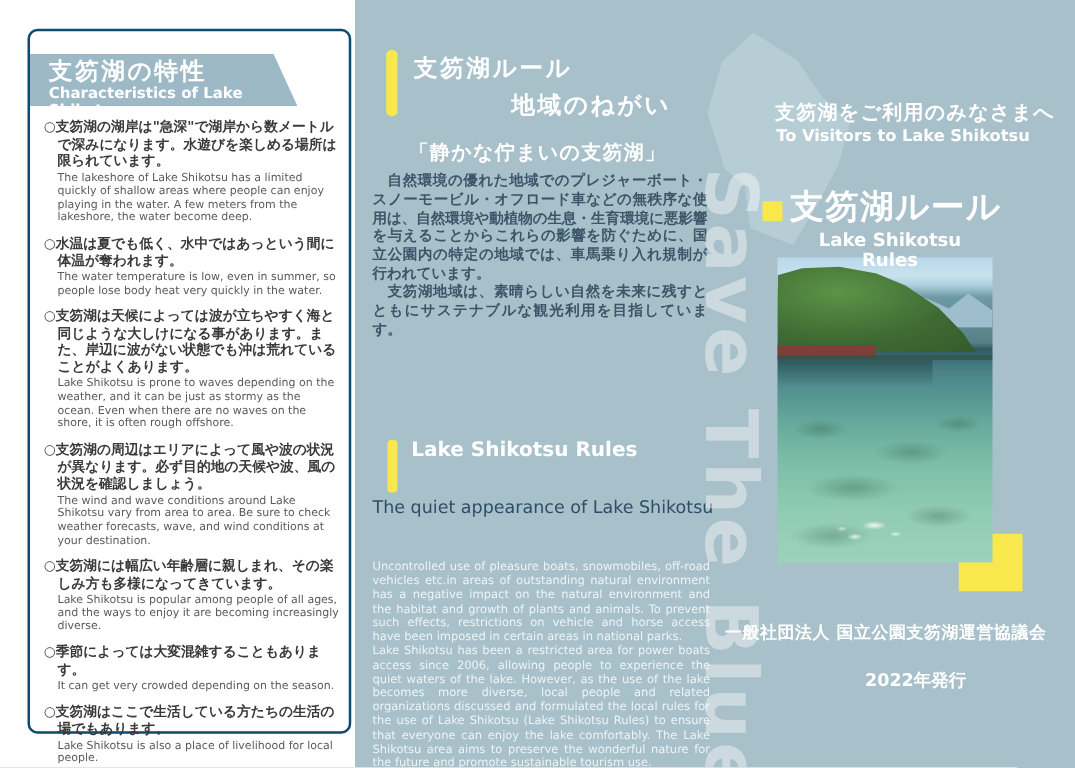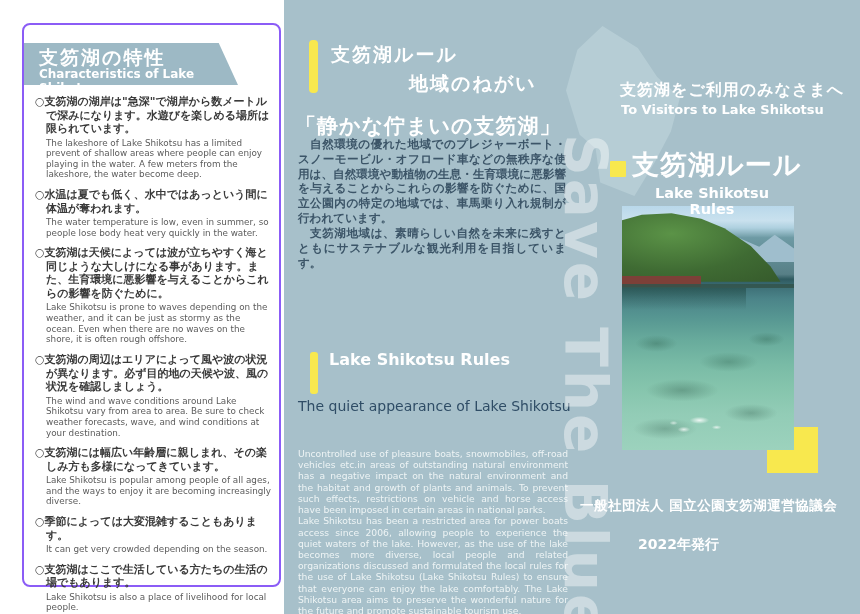--- a/index.html
+++ b/index.html
@@ -6,42 +6,42 @@
   .page{
     position:relative;width:860px;height:614px;background:#ffffff;overflow:hidden;
     font-family:"DejaVu Sans","Liberation Sans",sans-serif;
   }
   
   .blue-bg{position:absolute;left:284px;top:0;width:576px;height:614px;background:#a7c0ca;}
 
   
   .left-box{
     position:absolute;left:22px;top:23px;width:259px;height:564px;
-    border:2px solid #8b5cf6;border-radius:8px;background:#fff;box-sizing:border-box;
+    border:2px solid #0c4a6e;border-radius:8px;background:#fff;box-sizing:border-box;
   }
   .banner{
     position:absolute;left:0;top:18px;width:214px;height:42px;background:#9db9c5;
     clip-path:polygon(0 0,91% 0,100% 100%,0 100%);
     color:#fff;padding:4px 0 0 15px;box-sizing:border-box;
   }
   .banner-ja{font-size:19px;font-weight:bold;letter-spacing:2px;line-height:1.1;}
   .banner-en{font-size:12px;font-weight:bold;line-height:1.15;}
   .l-items{position:absolute;left:11px;right:8px;top:70px;}
   .l-item{margin-bottom:8px;}
   .l-ja{font-size:11px;font-weight:bold;color:#3a3a3a;line-height:1.23;margin:0 0 2px;
         text-indent:-11px;padding-left:11px;}
   .l-en{font-size:8.8px;color:#5b5b5b;line-height:1.21;margin:0;padding-left:11px;}
 
   
   .ybar{position:absolute;background:#f8e84e;border-radius:4px;}
   .m-bar-title{left:309px;top:40px;width:9px;height:53px;}
   .m-title1{position:absolute;left:331px;top:42px;font-size:19px;font-weight:bold;color:#fff;letter-spacing:2px;}
   .m-title2{position:absolute;left:409px;top:71px;font-size:19px;font-weight:bold;color:#fff;letter-spacing:2px;}
-  .m-subtitle{position:absolute;left:295px;top:112px;width:270px;text-align:left;
-              font-size:21px;font-weight:bold;color:#fff;letter-spacing:1px;}
+  .m-subtitle{position:absolute;left:295px;top:112px;width:270px;text-align:center;
+              font-size:16px;font-weight:bold;color:#fff;letter-spacing:1px;}
   .m-body-ja{position:absolute;left:298px;top:137px;width:268px;
              font-size:11.6px;font-weight:600;color:#3c5568;line-height:1.28;text-align:justify;}
   .m-body-ja p{margin:0;}
   .m-bar-rules{left:310px;top:352px;width:8px;height:42px;border-radius:3px;}
   .m-rules-h{position:absolute;left:329px;top:350px;font-size:16px;font-weight:bold;color:#fff;line-height:1.28;}
   .m-rules-h .line2{padding-left:22px;display:block;}
   .m-quiet{position:absolute;left:298px;top:398px;font-size:14px;font-weight:normal;color:#2f4d66;}
   .m-body-en{position:absolute;left:298px;top:419px;width:270px;
              font-size:9.2px;color:#eef4f5;line-height:1.22;text-align:justify;margin-top:29px;}
   .m-body-en p{margin:0;}
@@ -60,21 +60,21 @@
   }
   .r-greeting-ja{position:absolute;left:620px;top:80px;font-size:16px;font-weight:bold;color:#fff;letter-spacing:1px;z-index:4;}
   .r-greeting-en{position:absolute;left:621px;top:102px;font-size:13px;font-weight:bold;color:#fff;z-index:4;}
   .r-title-sq{position:absolute;left:610px;top:161px;width:16px;height:16px;background:#f8e84e;z-index:4;border-radius:1px;}
   .r-title-ja{position:absolute;left:632px;top:147px;font-size:27px;font-weight:bold;color:#fff;letter-spacing:1px;z-index:4;}
   .r-title-en{position:absolute;left:632px;top:185px;width:160px;text-align:center;
               font-size:14.5px;font-weight:bold;color:#fff;z-index:4;}
   .r-yellow-rect{position:absolute;left:767px;top:427px;width:51px;height:46px;background:#f8e84e;z-index:2;}
   .r-publisher{position:absolute;left:580px;top:497px;width:280px;font-size:13.5px;font-weight:bold;
                color:#fff;letter-spacing:0.5px;z-index:4;}
-  .r-year{position:absolute;left:638px;top:536px;width:135px;text-align:left;
+  .r-year{position:absolute;left:638px;top:536px;width:135px;text-align:right;
           font-size:14px;font-weight:bold;color:#fff;z-index:4;}
 
   
   .photo{
     position:absolute;left:622px;top:206px;width:172px;height:244px;z-index:3;overflow:hidden;
     background:linear-gradient(180deg,
       #b9d8ea 0%,#c9e1ee 6%,#aed0df 9%,#8fb6c2 11%,
       #6d9aa4 13%,#577f86 28%,#2f5a60 30%,
       #3d6f76 33%,#4b8489 38%,#579792 46%,
       #68ab9c 55%,#79bba6 65%,#86c5ad 75%,#92ccb6 85%,#9cd2bd 100%);
@@ -112,28 +112,28 @@
   <div class="blue-bg"></div>
 
   <div class="left-box">
     <div class="banner">
       <div class="banner-ja">支笏湖の特性</div>
       <div class="banner-en">Characteristics of Lake Shikotsu</div>
     </div>
     <div class="l-items">
       <div class="l-item">
         <p class="l-ja">○支笏湖の湖岸は"急深"で湖岸から数メートルで深みになります。水遊びを楽しめる場所は限られています。</p>
-        <p class="l-en">The lakeshore of Lake Shikotsu has a limited prevent of shallow areas where people can enjoy playing in the water. A few meters from the lakeshore, the water become deep.</p>
+        <p class="l-en">The lakeshore of Lake Shikotsu has a limited quickly of shallow areas where people can enjoy playing in the water. A few meters from the lakeshore, the water become deep.</p>
       </div>
       <div class="l-item">
         <p class="l-ja">○水温は夏でも低く、水中ではあっという間に体温が奪われます。</p>
         <p class="l-en">The water temperature is low, even in summer, so people lose body heat very quickly in the water.</p>
       </div>
       <div class="l-item">
-        <p class="l-ja">○支笏湖は天候によっては波が立ちやすく海と同じような大しけになる事があります。また、生育環境に悪影響を与えることからこれらの影響を防ぐために。</p>
+        <p class="l-ja">○支笏湖は天候によっては波が立ちやすく海と同じような大しけになる事があります。また、岸辺に波がない状態でも沖は荒れていることがよくあります。</p>
         <p class="l-en">Lake Shikotsu is prone to waves depending on the weather, and it can be just as stormy as the ocean. Even when there are no waves on the shore, it is often rough offshore.</p>
       </div>
       <div class="l-item">
         <p class="l-ja">○支笏湖の周辺はエリアによって風や波の状況が異なります。必ず目的地の天候や波、風の状況を確認しましょう。</p>
         <p class="l-en">The wind and wave conditions around Lake Shikotsu vary from area to area. Be sure to check weather forecasts, wave, and wind conditions at your destination.</p>
       </div>
       <div class="l-item">
         <p class="l-ja">○支笏湖には幅広い年齢層に親しまれ、その楽しみ方も多様になってきています。</p>
         <p class="l-en">Lake Shikotsu is popular among people of all ages, and the ways to enjoy it are becoming increasingly diverse.</p>
       </div>

